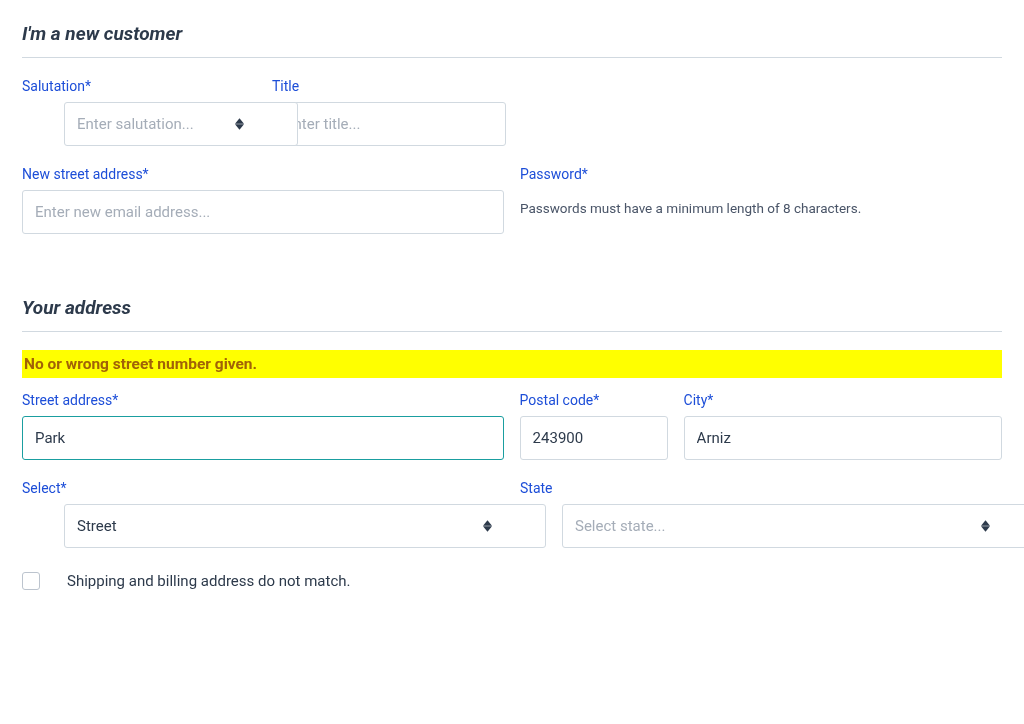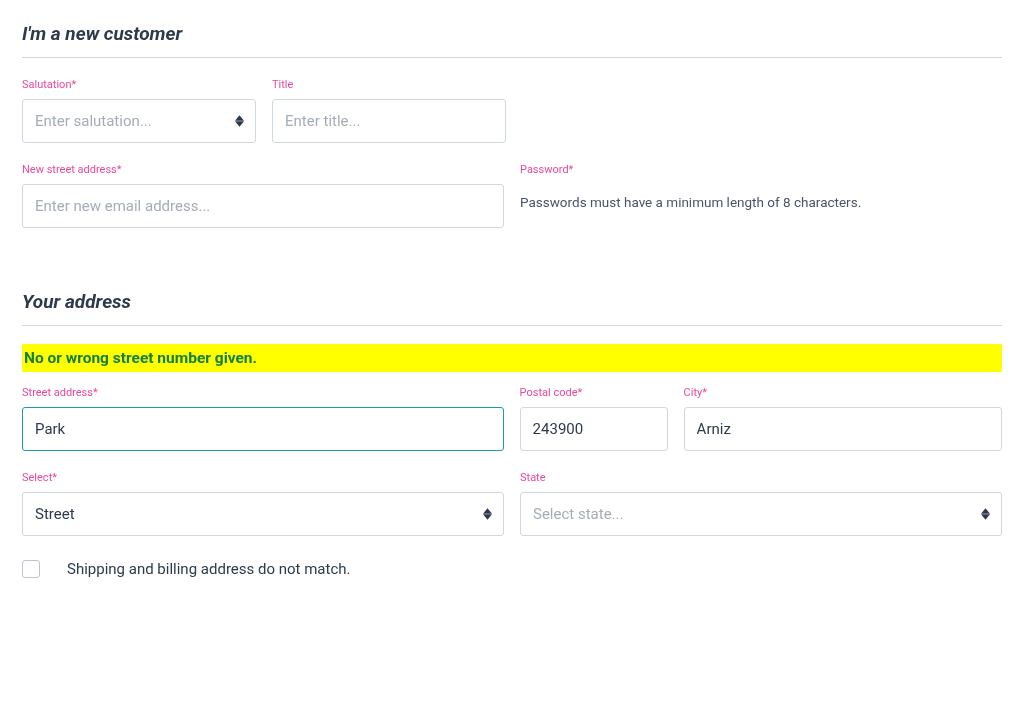--- a/index.html
+++ b/index.html
@@ -33,22 +33,22 @@
     display: flex;
     gap: 16px;
     margin-top: 20px;
     align-items: flex-start;
   }
   .form-group {
     display: flex;
     flex-direction: column;
   }
   .form-label {
-    font-size: 11px;
-    color: #ec4899;
+    font-size: 14px;
+    color: #1d4ed8;
     margin-bottom: 8px;
     font-weight: 400;
   }
   .form-control {
     height: 44px;
     border: 1px solid #d1d9e0;
     border-radius: 3px;
     padding: 0 12px;
     font-size: 15px;
     color: #2d3a4b;
@@ -64,20 +64,21 @@
   }
   .select-wrap {
     position: relative;
   }
   .select-wrap .form-control {
     width: 100%;
     text-align: left;
     background: #fff;
     cursor: pointer;
     padding-right: 32px;
+    margin-left: 42px;
   }
   .select-wrap .form-control.placeholder {
     color: #a5adb8;
   }
   .select-caret {
     position: absolute;
     right: 12px;
     top: 50%;
     transform: translateY(-50%);
     pointer-events: none;
@@ -93,21 +94,21 @@
     font-size: 13.5px;
     color: #4a5568;
     margin-top: 10px;
   }
   .address-section {
     margin-top: 62px;
   }
   .alert {
     background: #ffff00;
     font-weight: 700;
-    color: #15803d;
+    color: #a16207;
     padding: 5px 2px;
     margin-top: 18px;
     font-size: 15.5px;
   }
   .checkbox-row {
     display: flex;
     align-items: center;
     gap: 27px;
     margin-top: 24px;
   }

